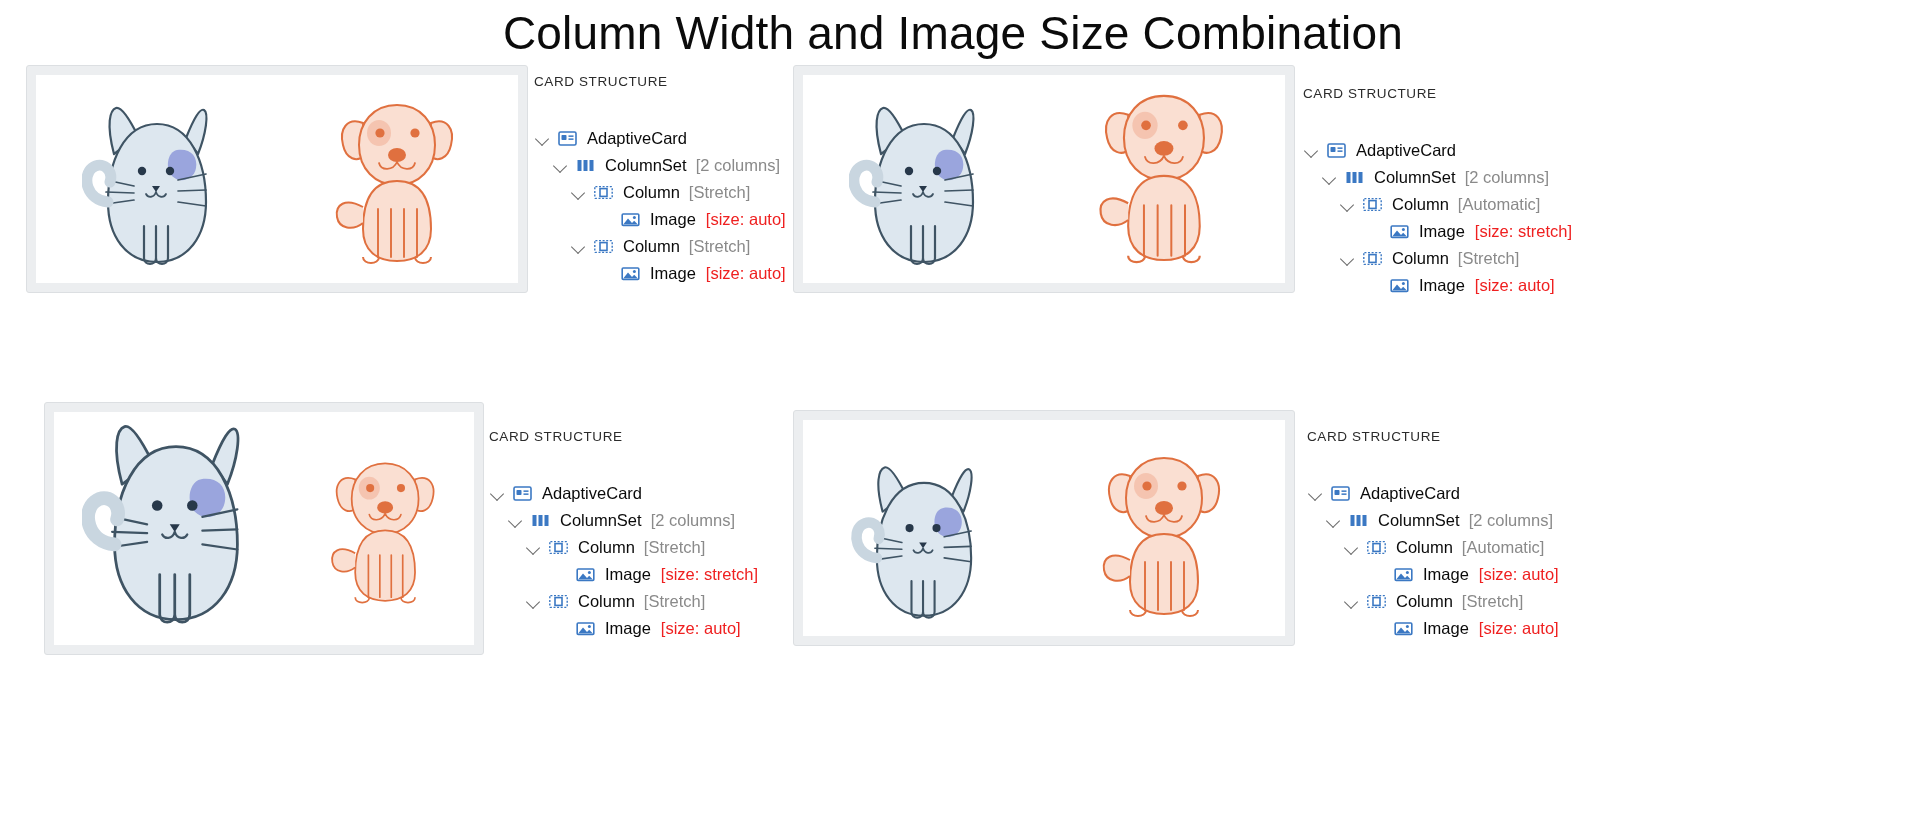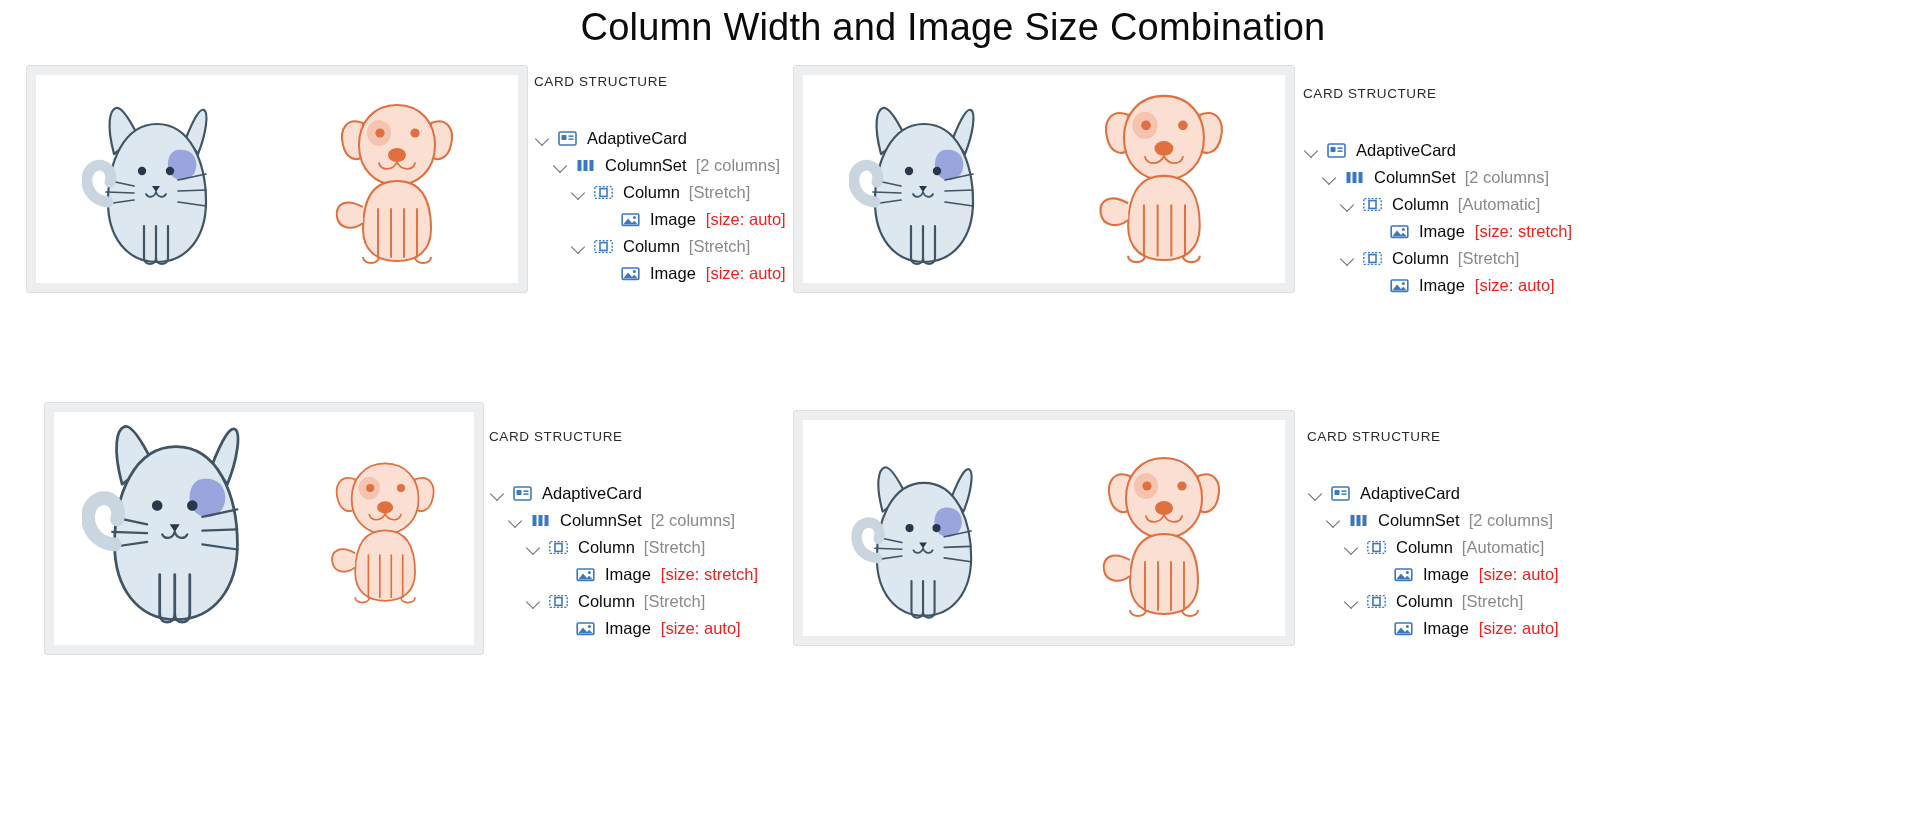--- a/index.html
+++ b/index.html
@@ -10,21 +10,21 @@
     font-family: "Liberation Sans", sans-serif;
     color: #111111;
     overflow: hidden;
     position: relative;
   }
 
   #page-title {
     position: absolute;
     top: 6px; left: 0; width: 1906px;
     text-align: center;
-    font-size: 38px;
+    font-size: 46px;
     font-weight: 400;
     letter-spacing: 0.2px;
     color: #0b0b0b;
     font-family: "Liberation Sans", sans-serif;
   }
 
   .panel { position: absolute; }
 
   
   .card-frame {

